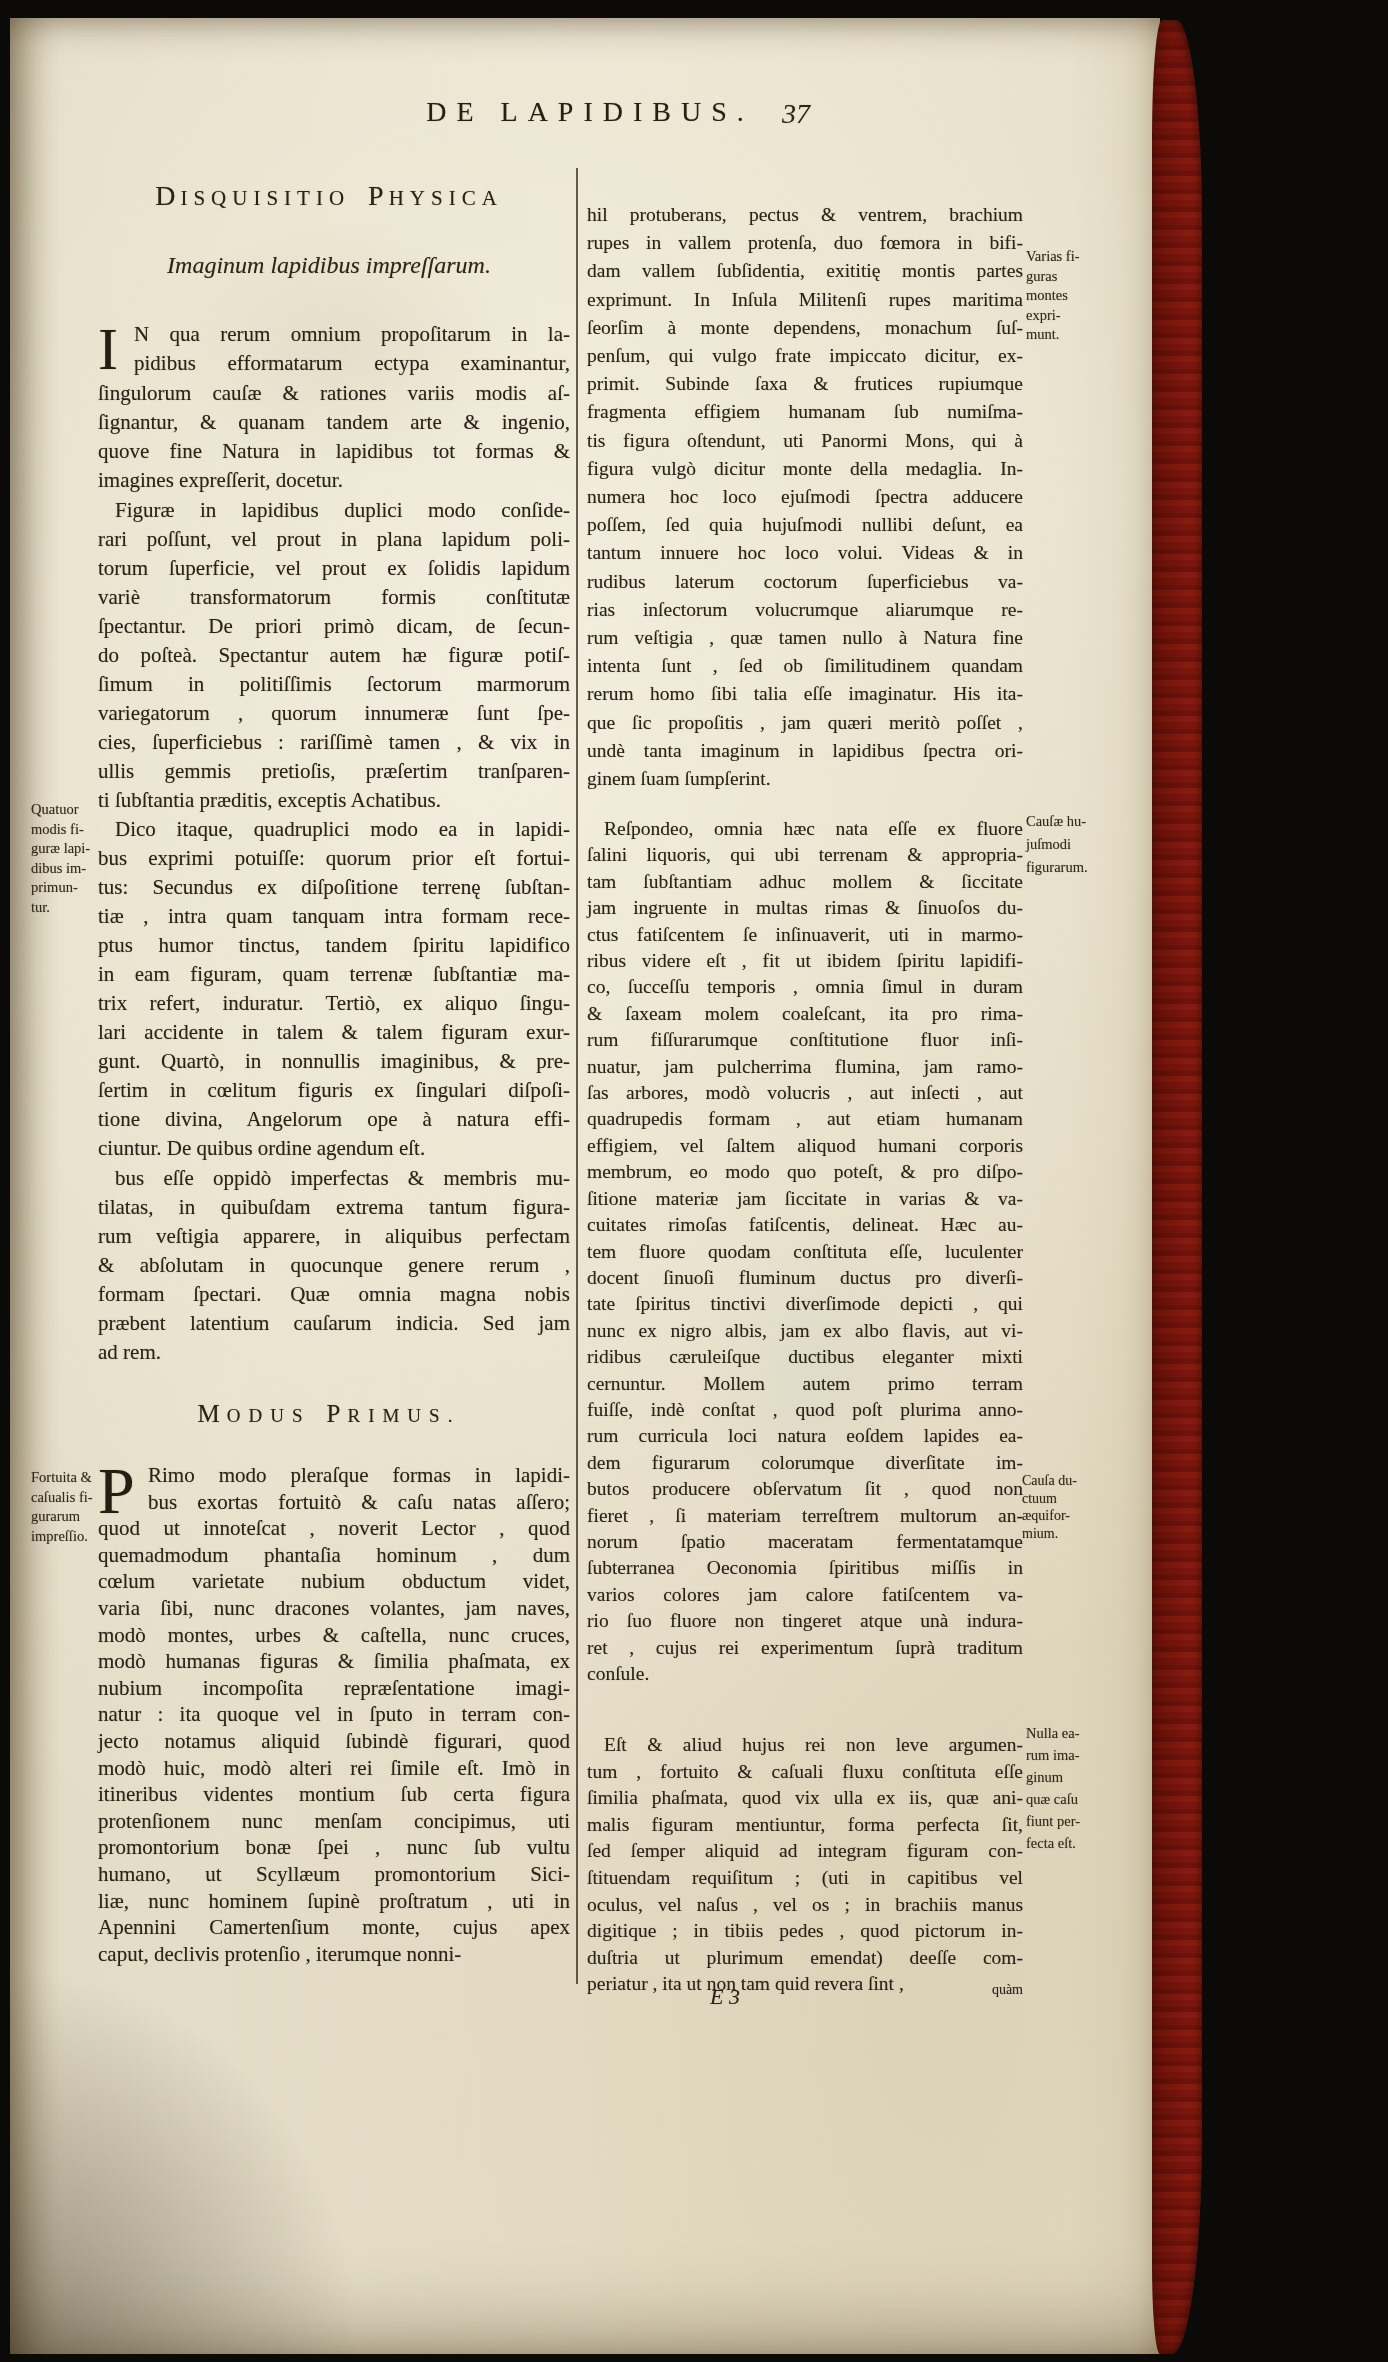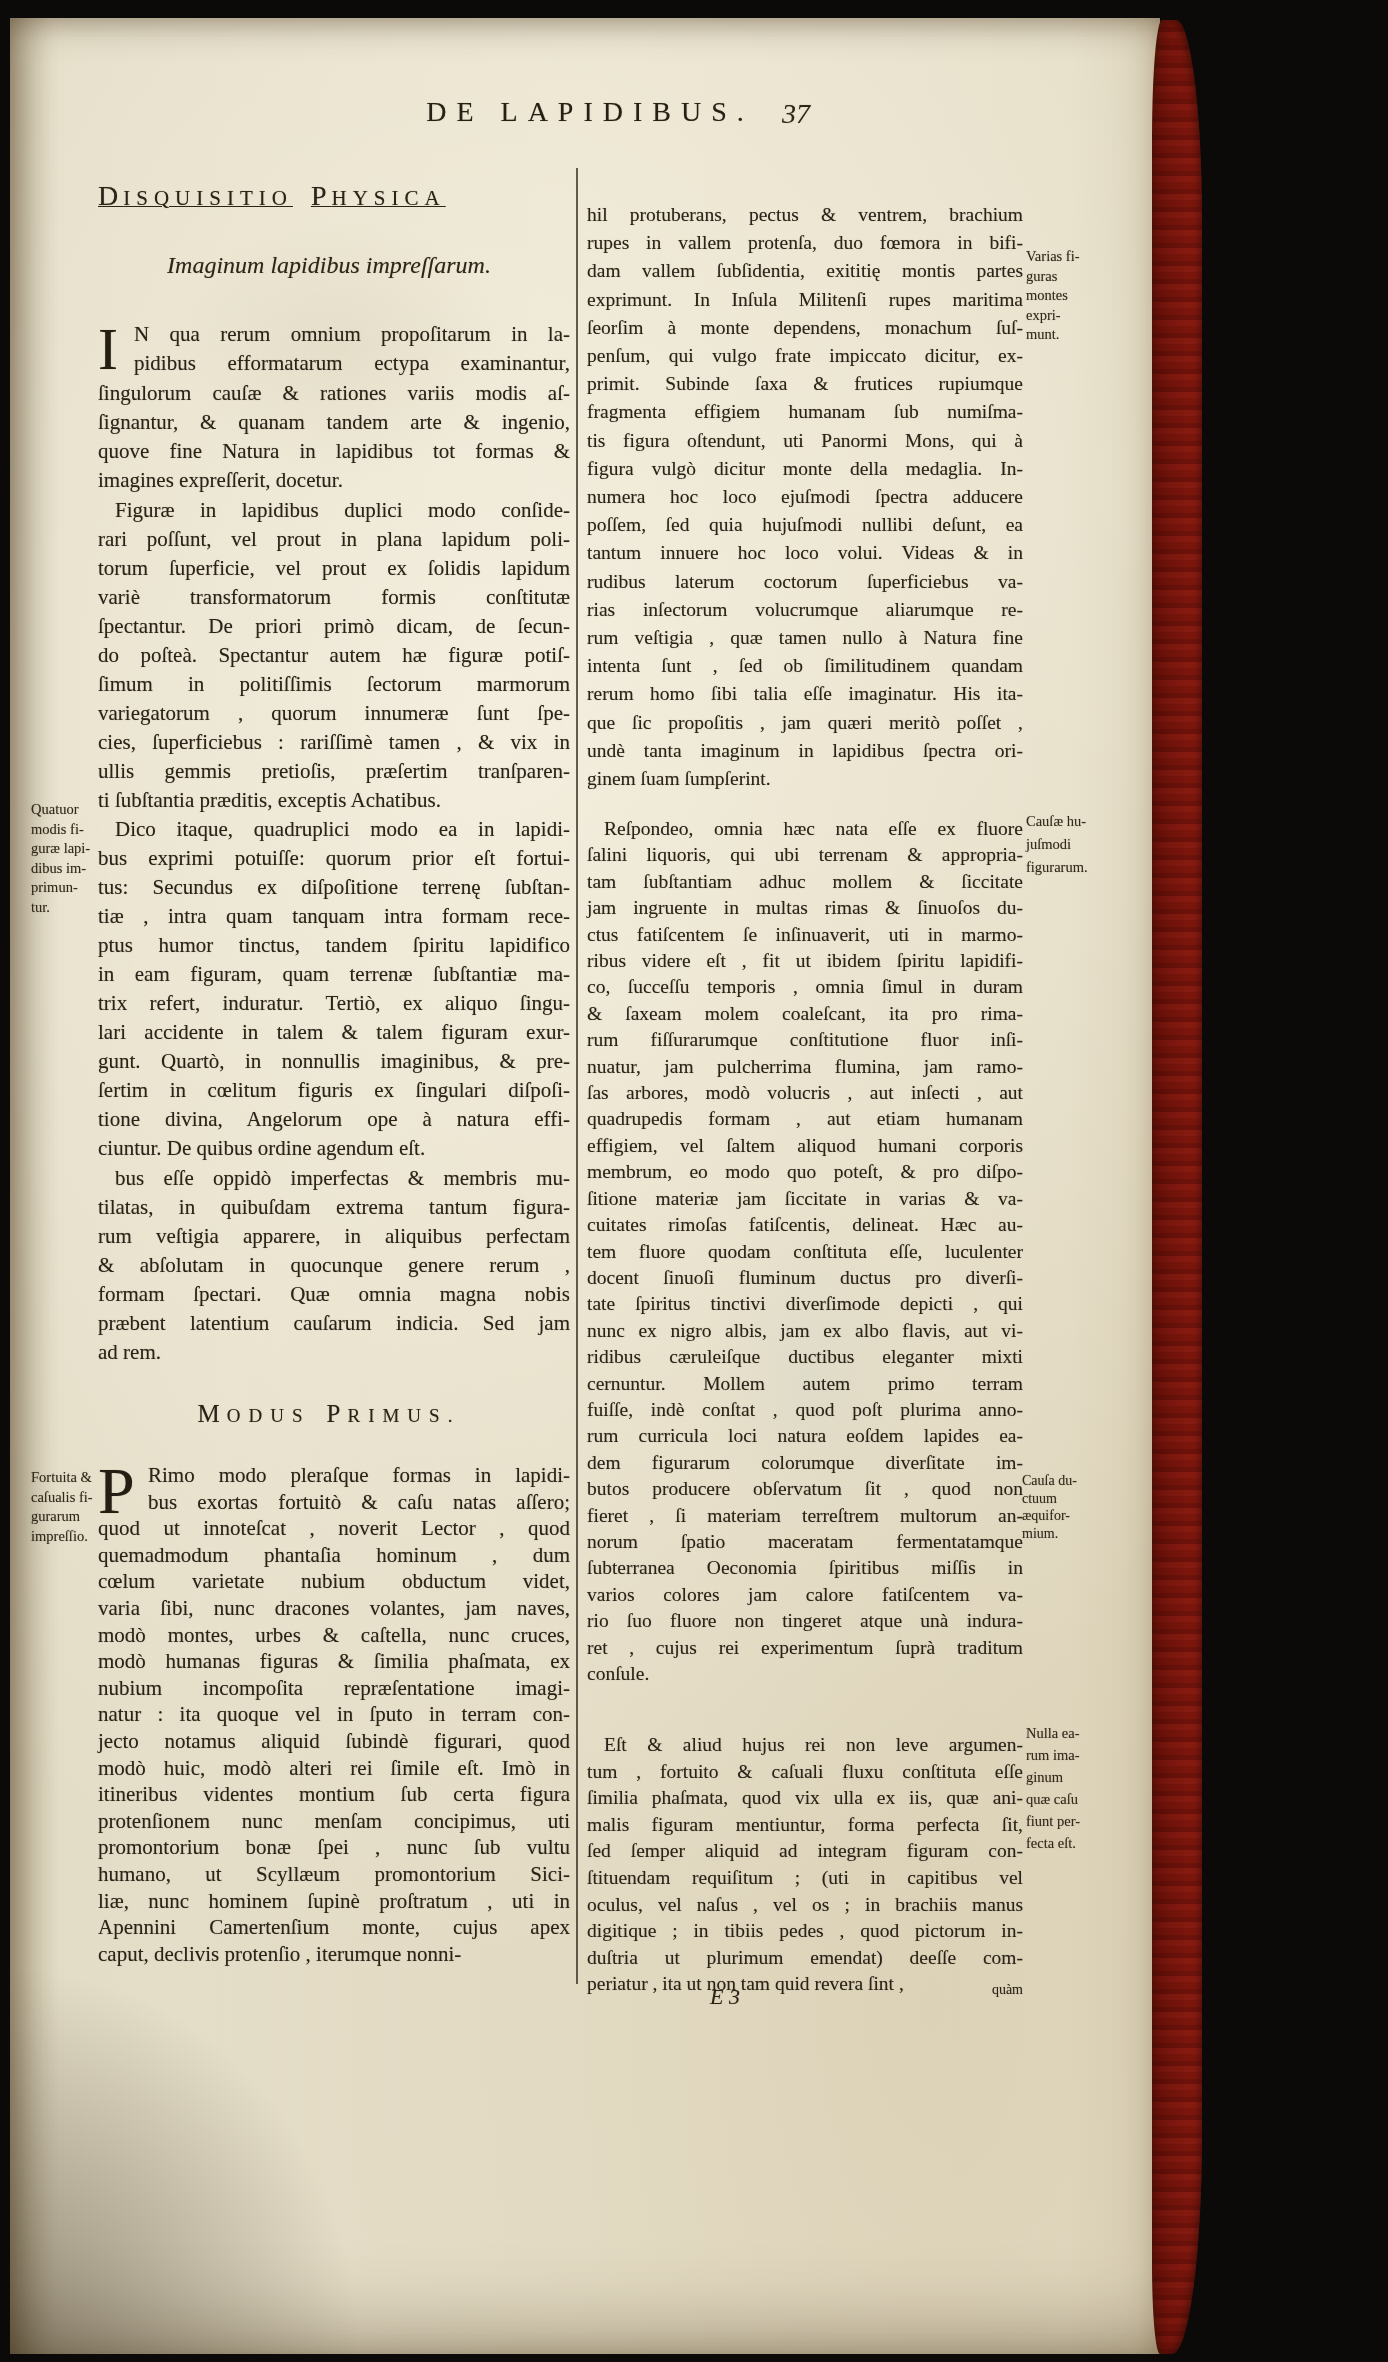--- a/index.html
+++ b/index.html
@@ -52,21 +52,21 @@
   }
   .para .lines .tl:last-child{text-align-last:left;}
   .note .tl{text-align-last:left;white-space:nowrap;}
   
   .running-title{
     left:300px;top:78px;width:560px;text-align:center;
     font-size:28px;letter-spacing:10px;color:#261f14;
   }
   .page-number{left:772px;top:80px;font-size:28px;font-style:italic;color:#2e2619;}
   
-  .heading-disq{left:88px;top:162px;width:482px;letter-spacing:5px;text-decoration:underline;}
+  .heading-disq{left:78px;top:162px;width:482px;text-align:center;letter-spacing:5px;}
   .heading-disq .hcap{font-size:28px;}
   .heading-disq .hsc{font-size:21px;text-transform:uppercase;letter-spacing:6px;}
   .heading-disq .wordgap{display:inline-block;width:18px;}
   .subheading{left:78px;top:234px;width:482px;text-align:center;font-style:italic;font-size:24px;color:#2e2518;}
   .heading-modus{left:78px;top:1382px;width:482px;text-align:center;letter-spacing:7px;}
   .heading-modus .hcap{font-size:25px;}
   .heading-modus .hsc{font-size:19px;text-transform:uppercase;letter-spacing:8px;}
   .heading-modus .wordgap{display:inline-block;width:16px;}
   
   .para{left:88px;width:472px;font-size:21px;}

